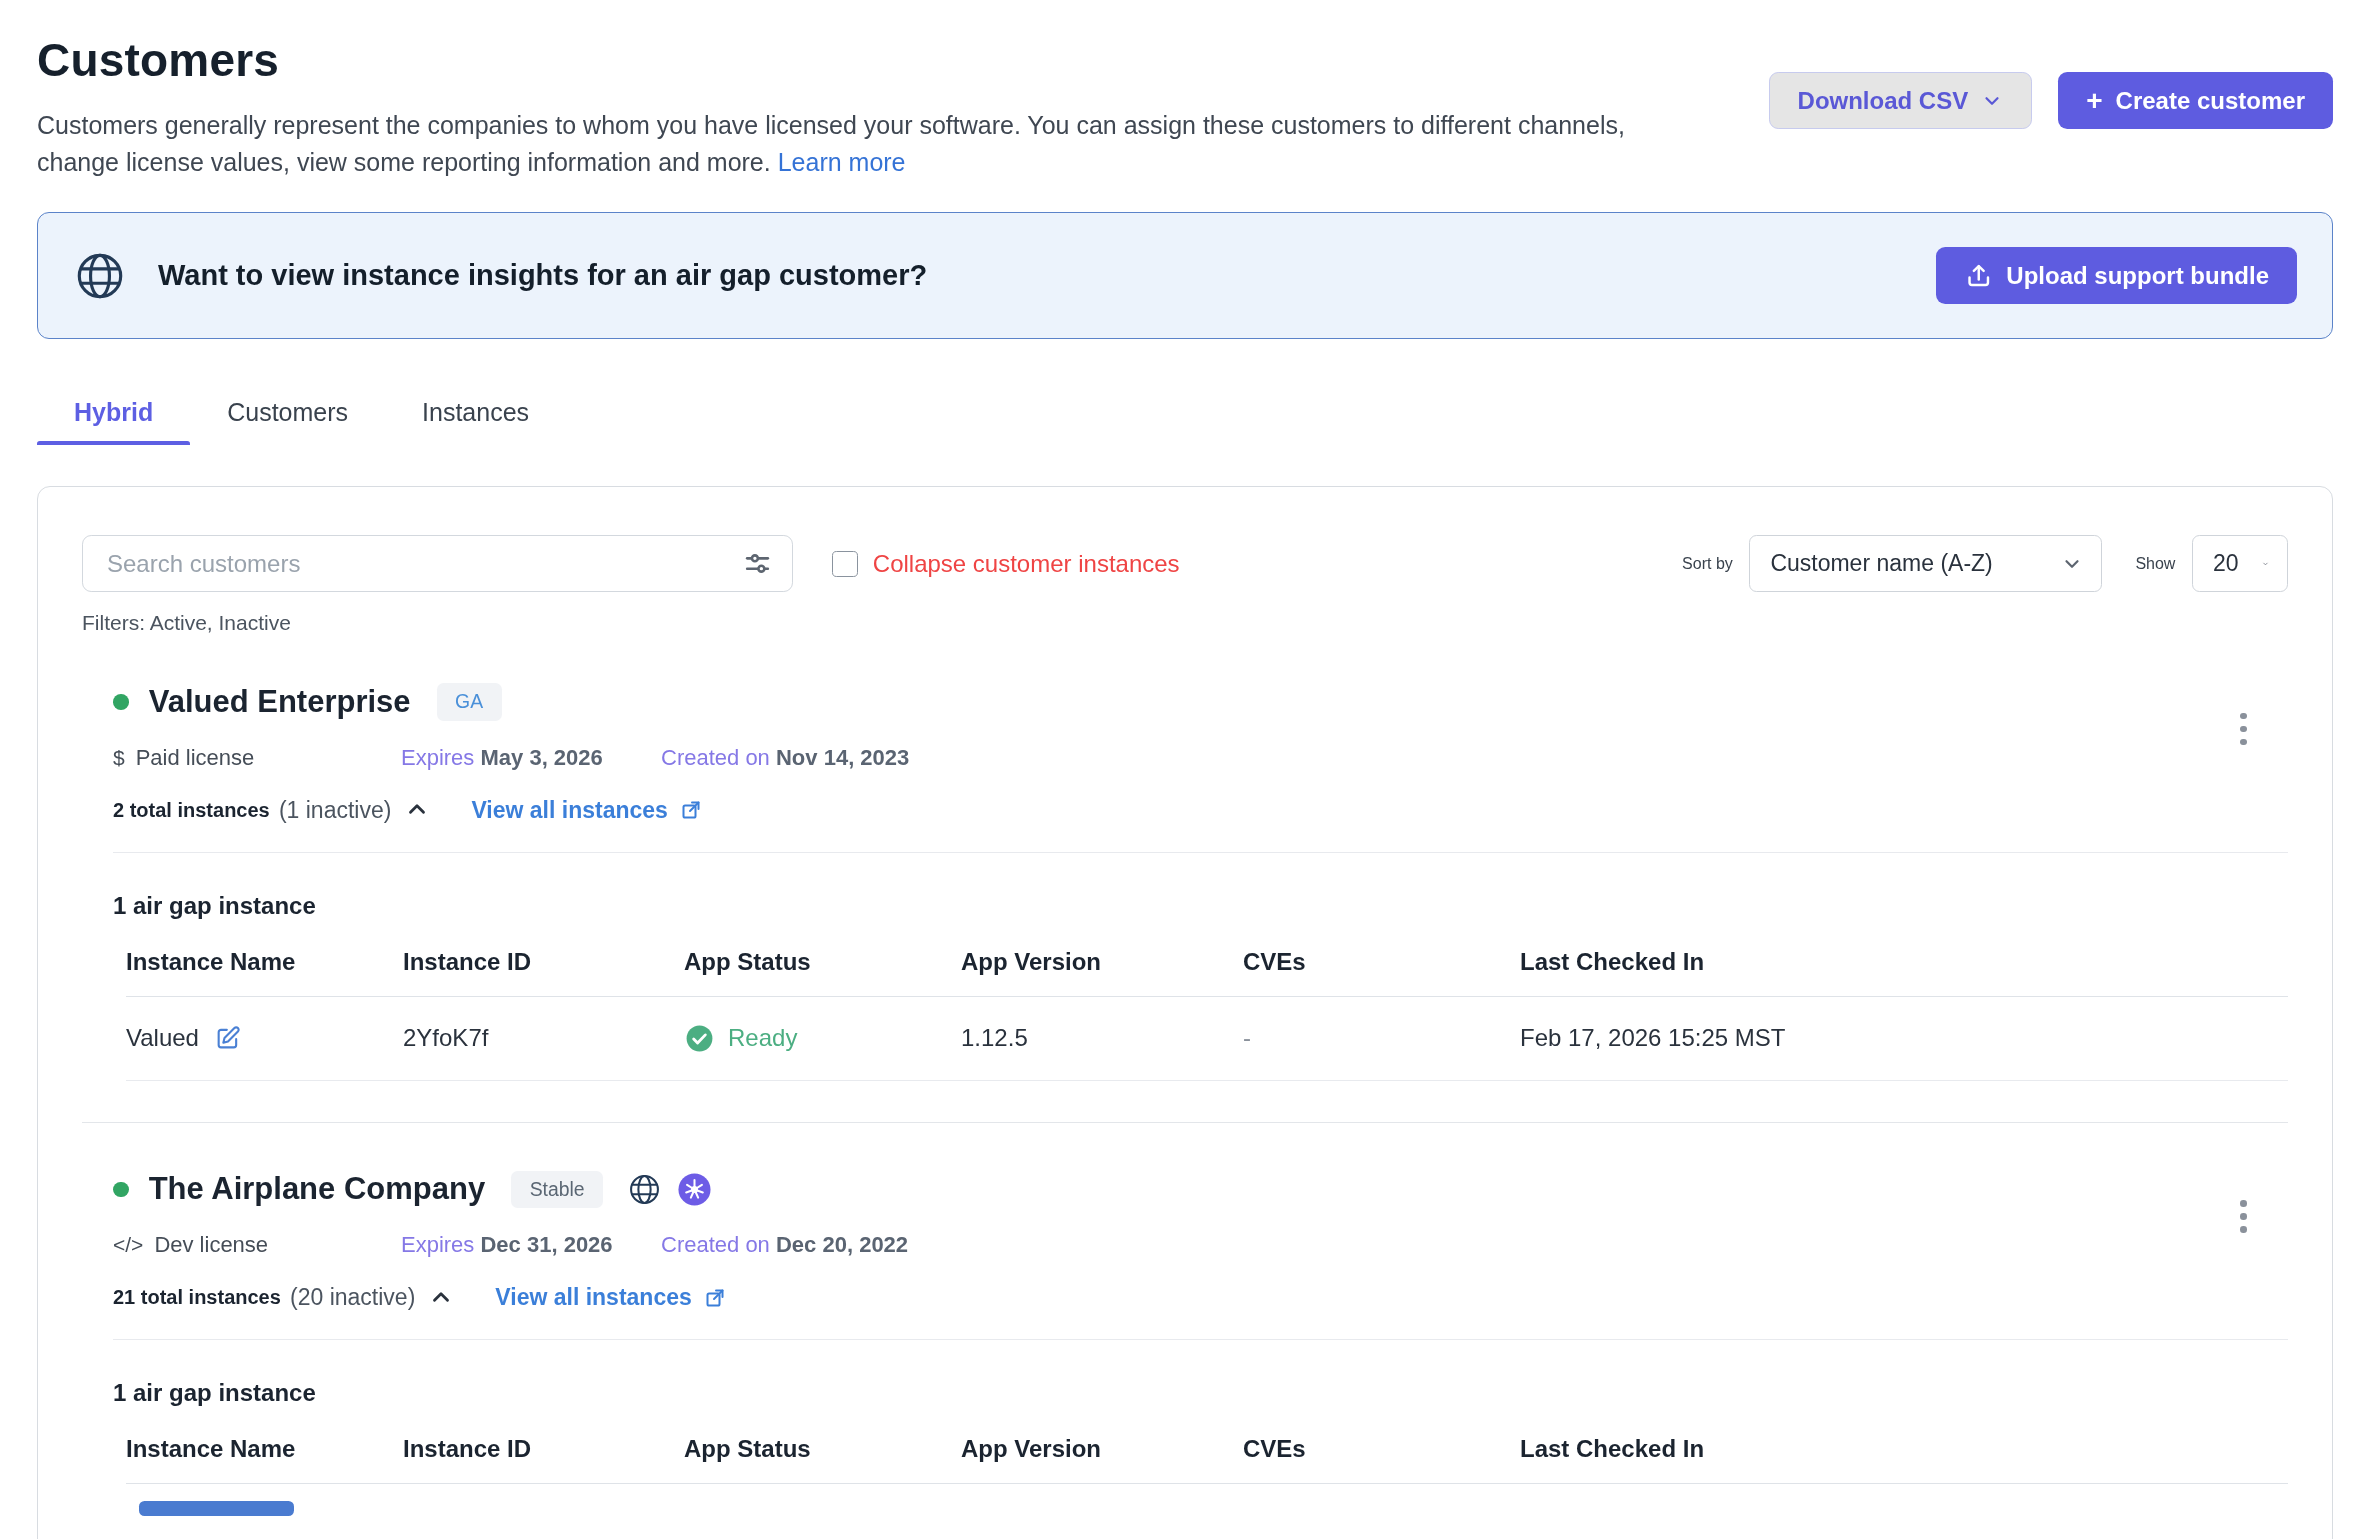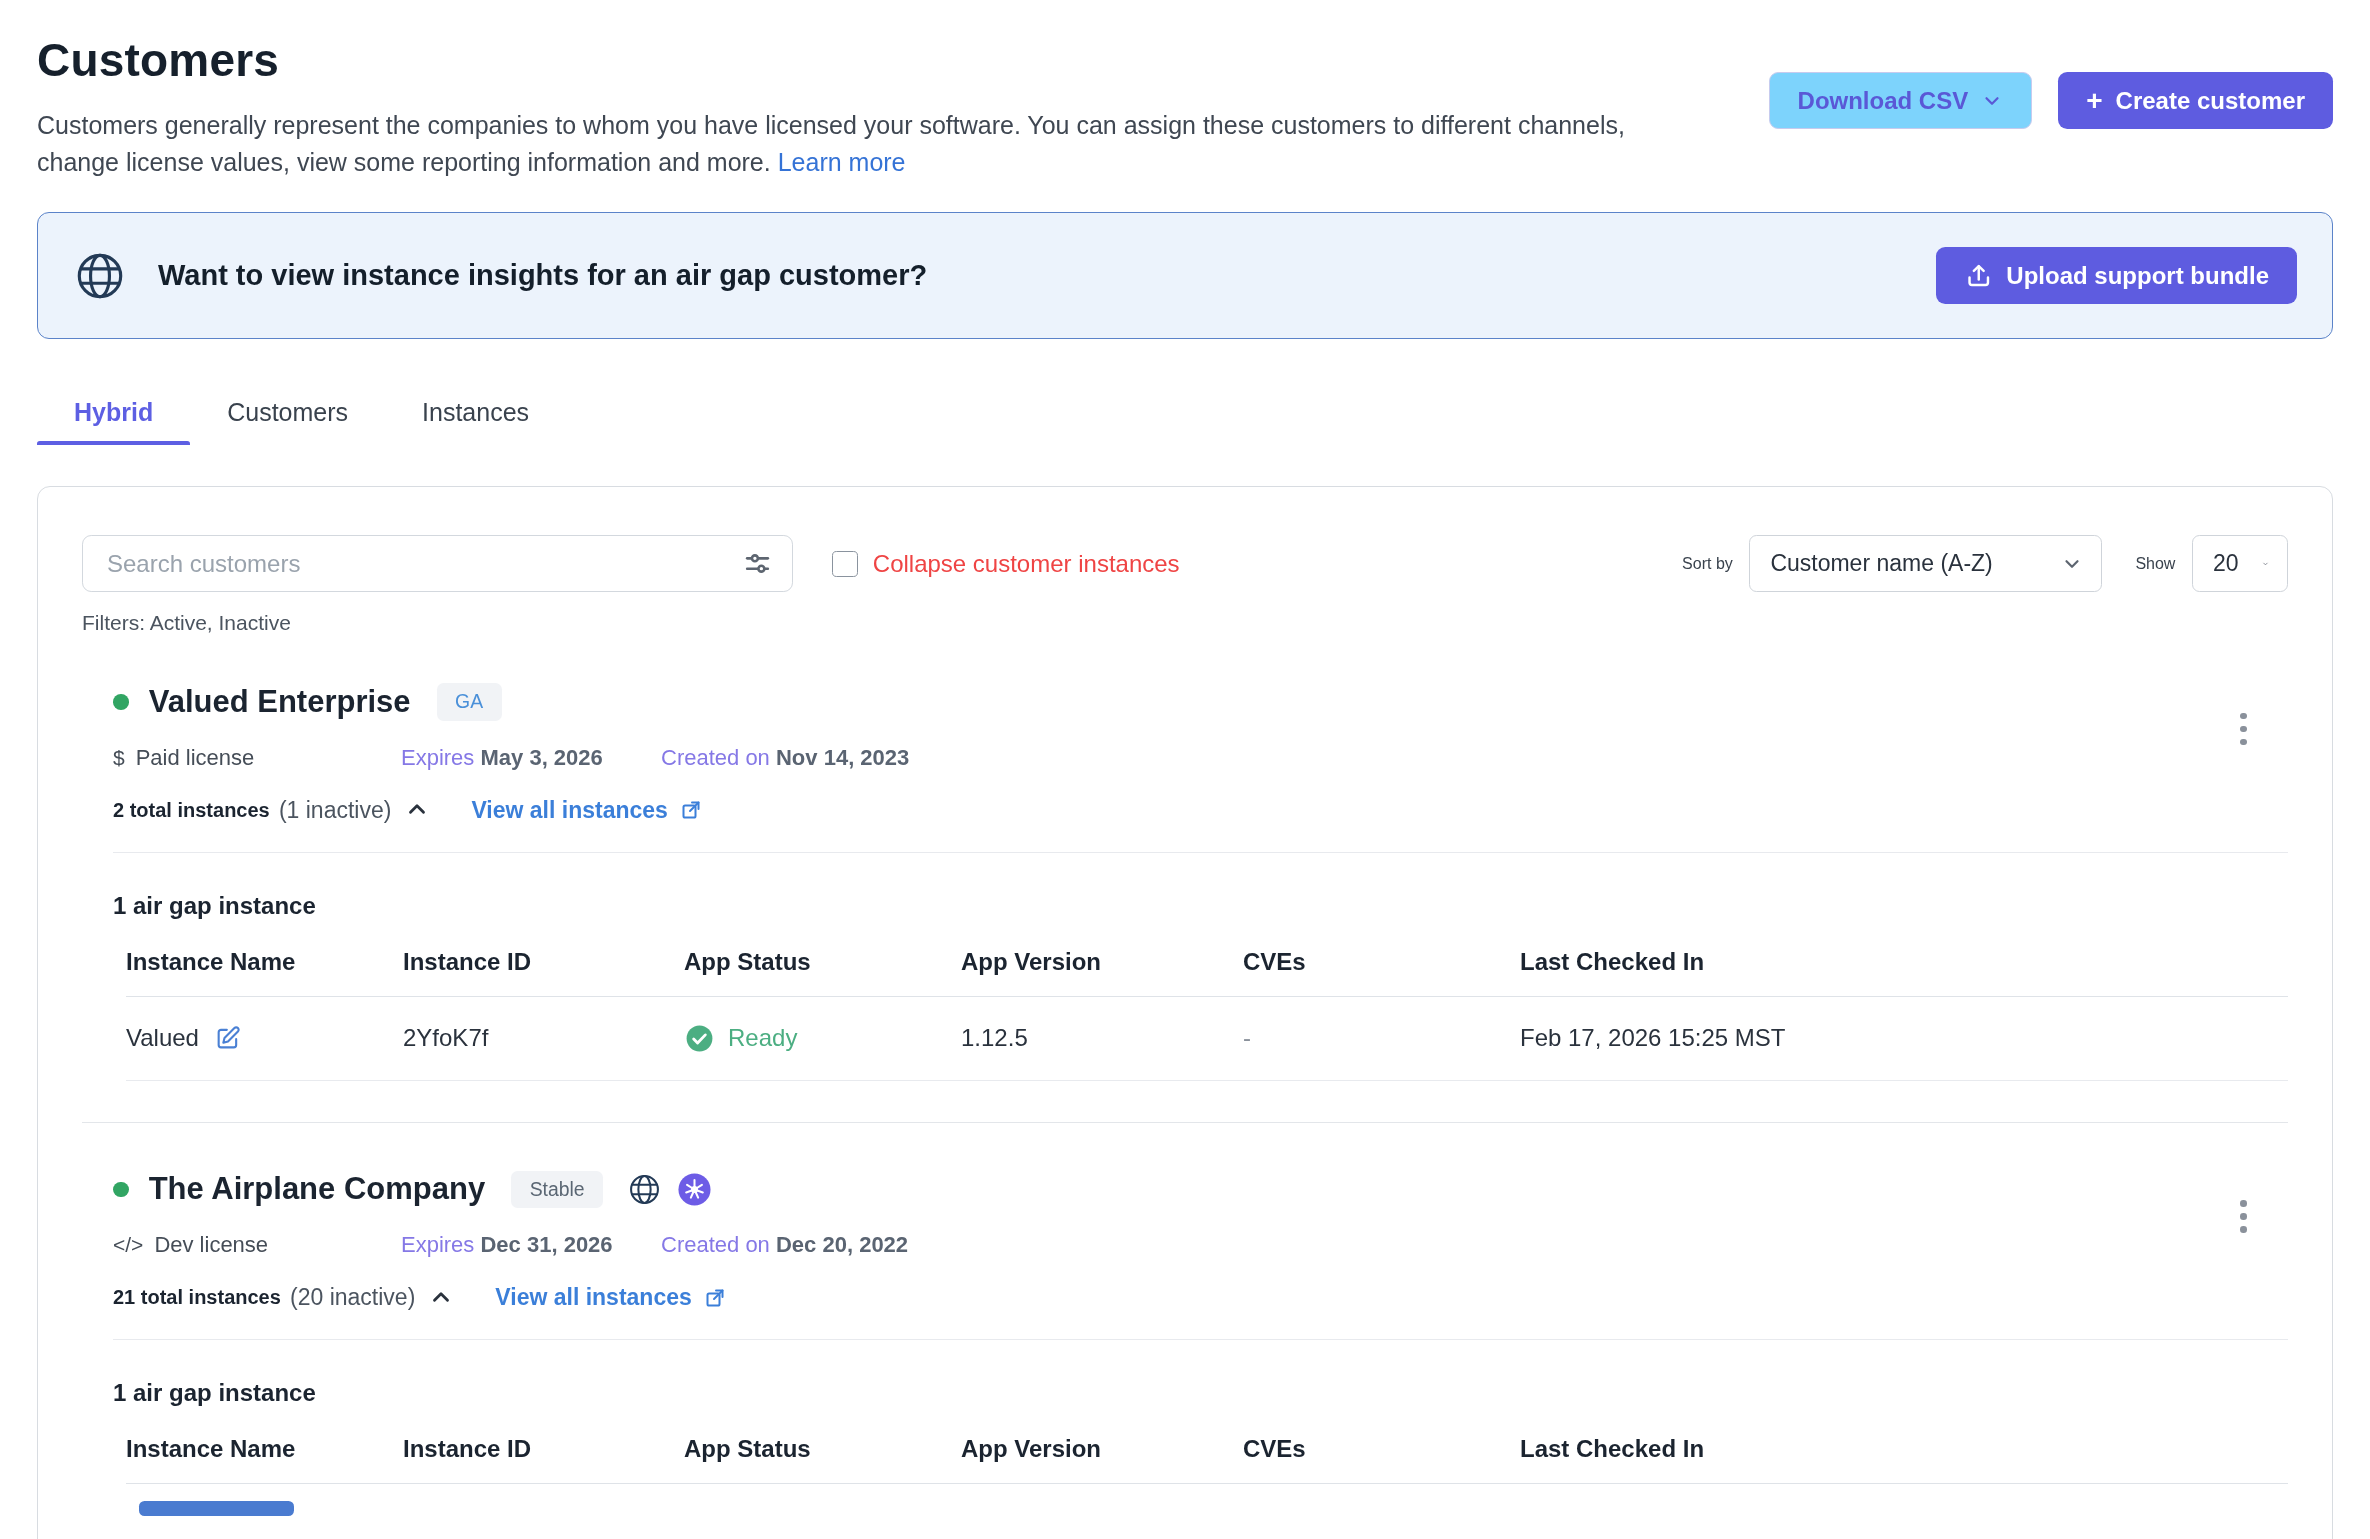--- a/index.html
+++ b/index.html
@@ -7,21 +7,21 @@
   body { font-family:"Liberation Sans", sans-serif; color:#1c232e; }
   .page { width:2370px; height:1539px; overflow:hidden; background:#fff; padding:33px 37px 0 37px; position:relative; }
 
   
   .top-header { display:flex; justify-content:space-between; align-items:flex-start; }
   .page-title { font-size:46px; font-weight:700; letter-spacing:0.2px; color:#16202c; }
   .page-desc { margin-top:20px; max-width:1652px; font-size:25px; line-height:1.48; color:#3f4752; }
   .link { color:#3573d6; cursor:pointer; text-decoration:none;margin-top:44px; }
   .header-actions { display:flex; gap:26px; margin-top:39px; }
   .btn { display:inline-flex; align-items:center; gap:13px; height:57px; padding:0 28px; border-radius:9.2px; font-size:24px; font-weight:700; cursor:pointer; border:1.8px solid transparent; font-family:"Liberation Sans", sans-serif; }
-  .btn-outline { background:#7dd3fc; color:#5a58d6; border-color:#c7cbee; }
+  .btn-outline { background:#e5e5e5; color:#5a58d6; border-color:#c7cbee; }
   .btn-primary { background:#5e5ce0; color:#fff; border:none; }
   .chev { width:22px; height:22px; stroke:currentColor; stroke-width:2.4; fill:none; stroke-linecap:round; stroke-linejoin:round; }
 
   
   .banner { margin-top:31px; height:127px; border:1.8px solid #5b83c9; background:#ecf3fc; border-radius:12px; display:flex; align-items:center; padding:0 35px; }
   .globe-icon { width:54px; height:54px; color:#233a56; flex:none; }
   .globe-icon svg { width:100%; height:100%; stroke:currentColor; fill:none; stroke-width:1.4; }
   .banner-title { margin-left:31px; font-size:29px; font-weight:700; color:#141f2b; }
   .banner-spacer { flex:1; }
   .upload-icon { width:29.5px; height:29.5px; stroke:#fff; fill:none; stroke-width:2; stroke-linecap:round; stroke-linejoin:round; }

